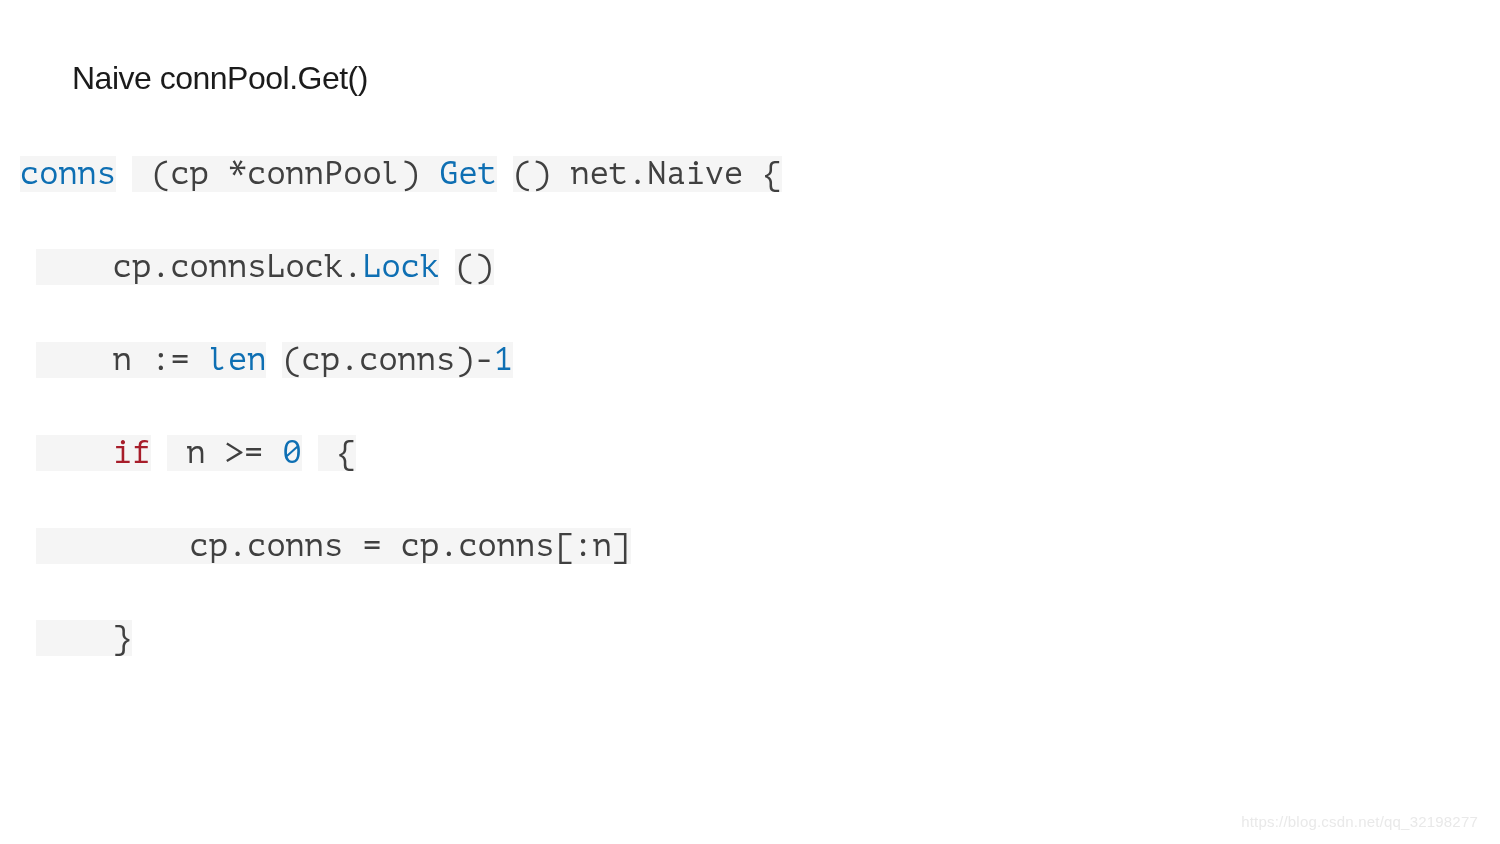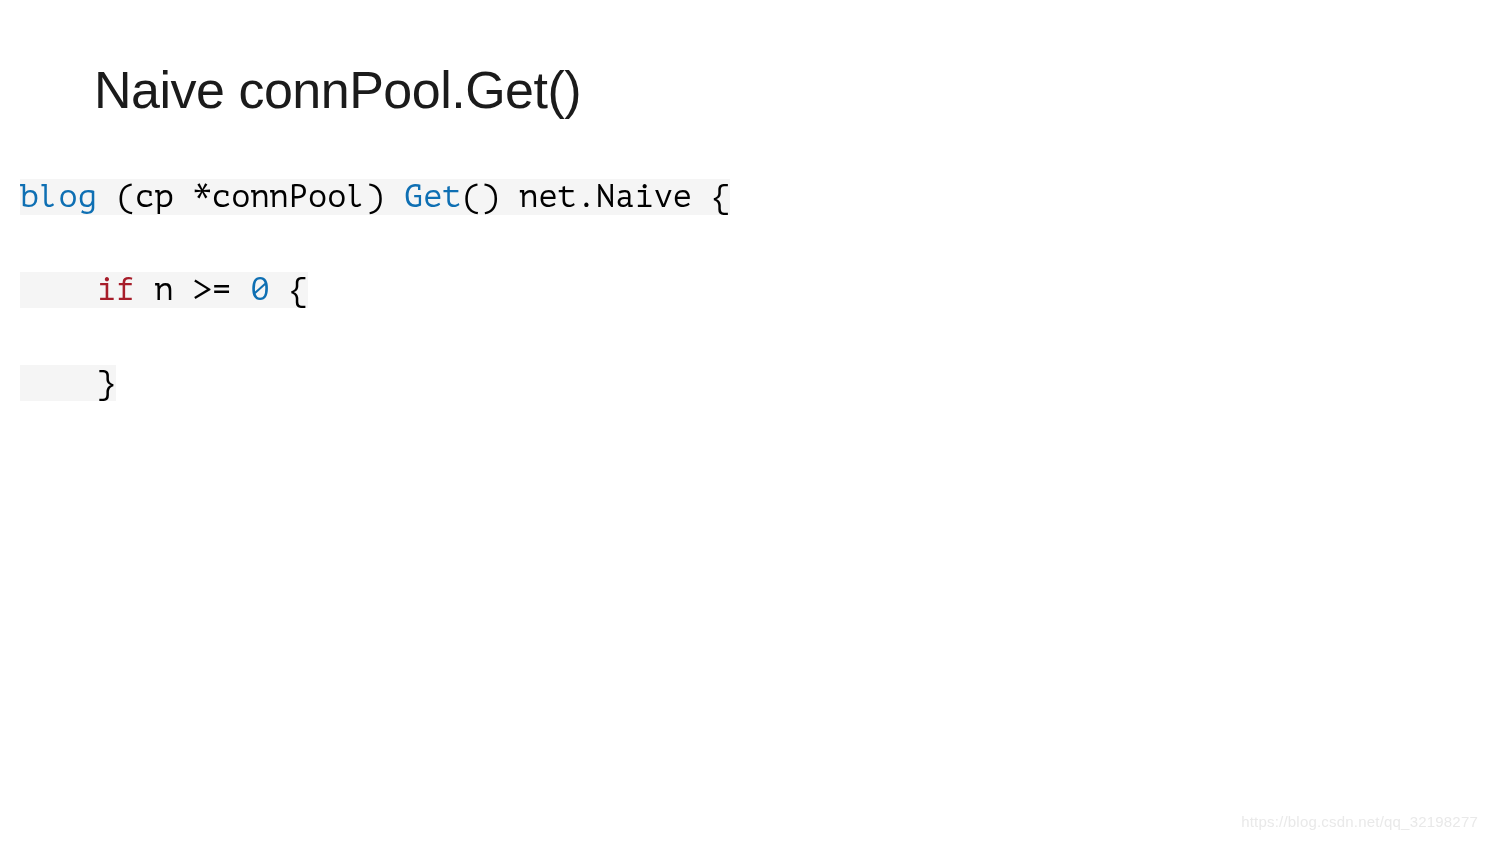--- a/index.html
+++ b/index.html
@@ -1,55 +1,57 @@
 <!DOCTYPE html>
 <html><head>
 <meta charset="utf-8">
 <style>
   * { margin: 0; padding: 0; box-sizing: border-box; }
   html, body { width: 1500px; height: 844px; background: #ffffff; overflow: hidden; }
   body { font-family: Arial, Helvetica, sans-serif; position: relative; }
   .title {
-    font-size: 52px;
+    font-size: 32px;
     font-weight: 400;
     color: #1b1b1b;
     padding: 60px 0 8px 72px;
     letter-spacing: -0.5px;
-    margin-left: 22px;
   }
   .code {
     font-family: "PT Mono", "DejaVu Sans Mono", Consolas, Menlo, monospace;
     font-size: 32px;
     line-height: 1.45;
     padding-left: 20px;
     white-space: pre;
   }
   .code div { display: block; }
   .code span { background: #f5f5f5; }
   .kw   { color: #0e6fb3; }   
   .var  { color: #a71d2a; }   
   .num  { color: #0e6fb3; }
-  .plain{ color: #000000; }
+  .plain{ color: #404040; margin-left: 16px; }
   .watermark {
     position: absolute;
     bottom: 14px;
     right: 22px;
     font-size: 15px;
     color: #e9e9e9;
     letter-spacing: 0.2px;
   }
 </style>
 </head>
 <body>
 
 <div class="title">Naive connPool.Get()</div>
 
 <div class="code">
-<div><span class="kw">blog</span><span class="plain"> (cp *connPool) </span><span class="kw">Get</span><span class="plain">() net.Naive {</span></div>
+<div><span class="kw">conns</span><span class="plain"> (cp *connPool) </span><span class="kw">Get</span><span class="plain">() net.Naive {</span></div>
+<div><span class="plain">    cp.connsLock.</span><span class="kw">Lock</span><span class="plain">()</span></div>
+<div><span class="plain">    n := </span><span class="kw">len</span><span class="plain">(cp.conns)-</span><span class="num">1</span></div>
 <div><span class="plain">    </span><span class="var">if</span><span class="plain"> n &gt;= </span><span class="num">0</span><span class="plain"> {</span></div>
+<div><span class="plain">        cp.conns = cp.conns[:n]</span></div>
 <div><span class="plain">    }</span></div>
 
 
 
 
 
 
 </div>
 
 <div class="watermark">https://blog.csdn.net/qq_32198277</div>

